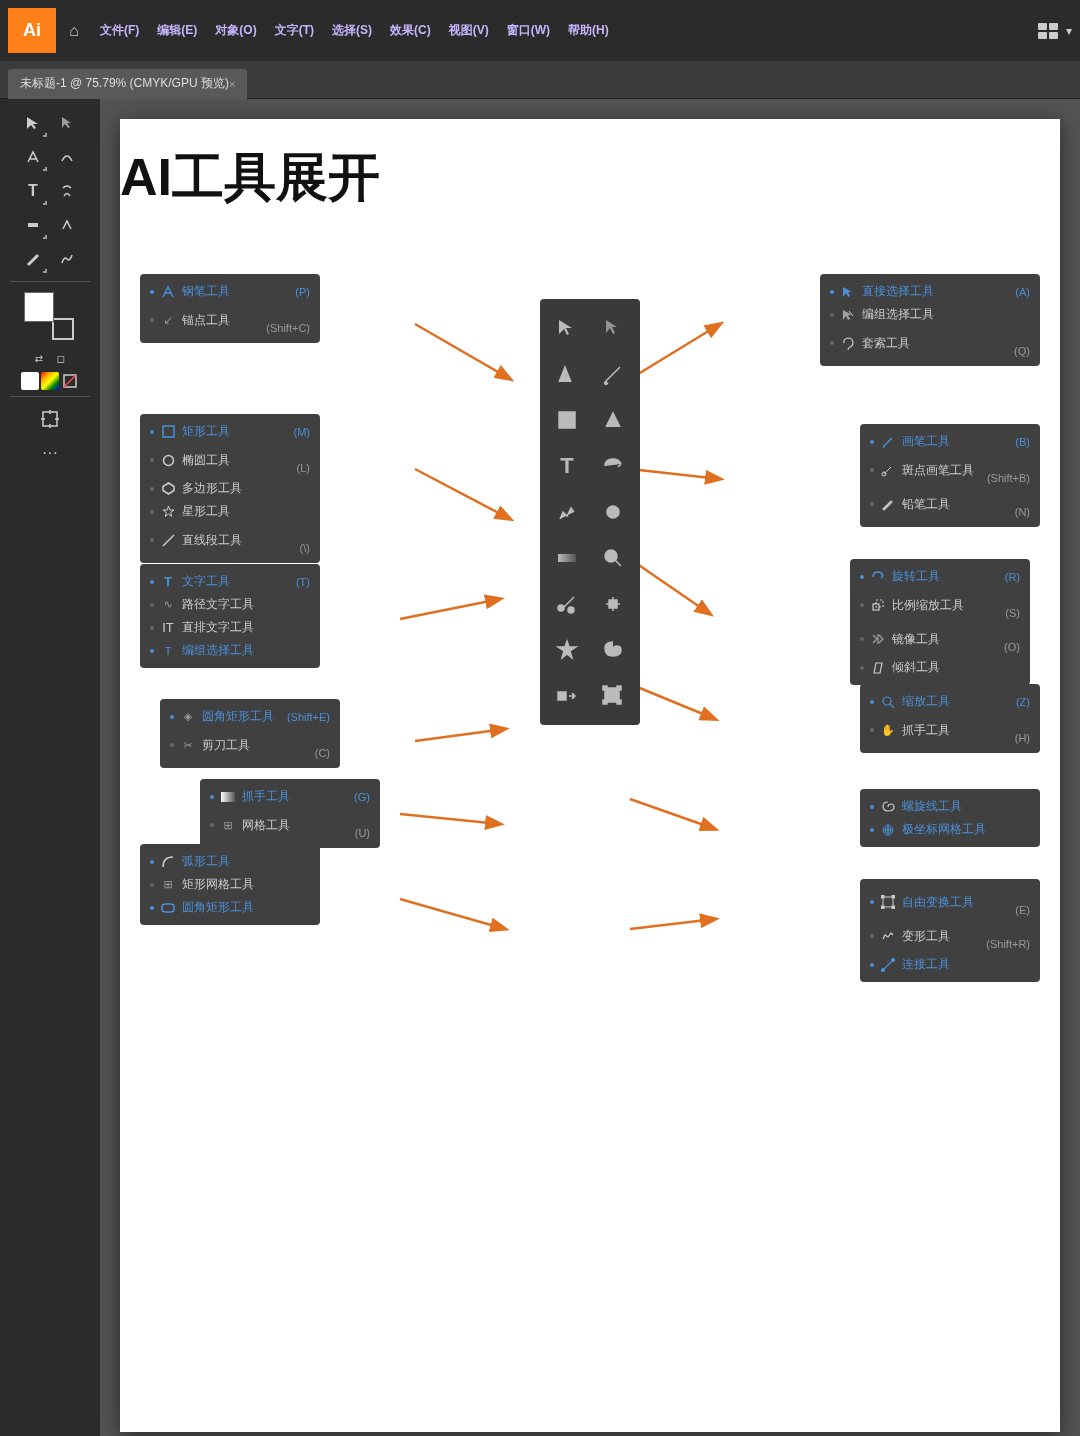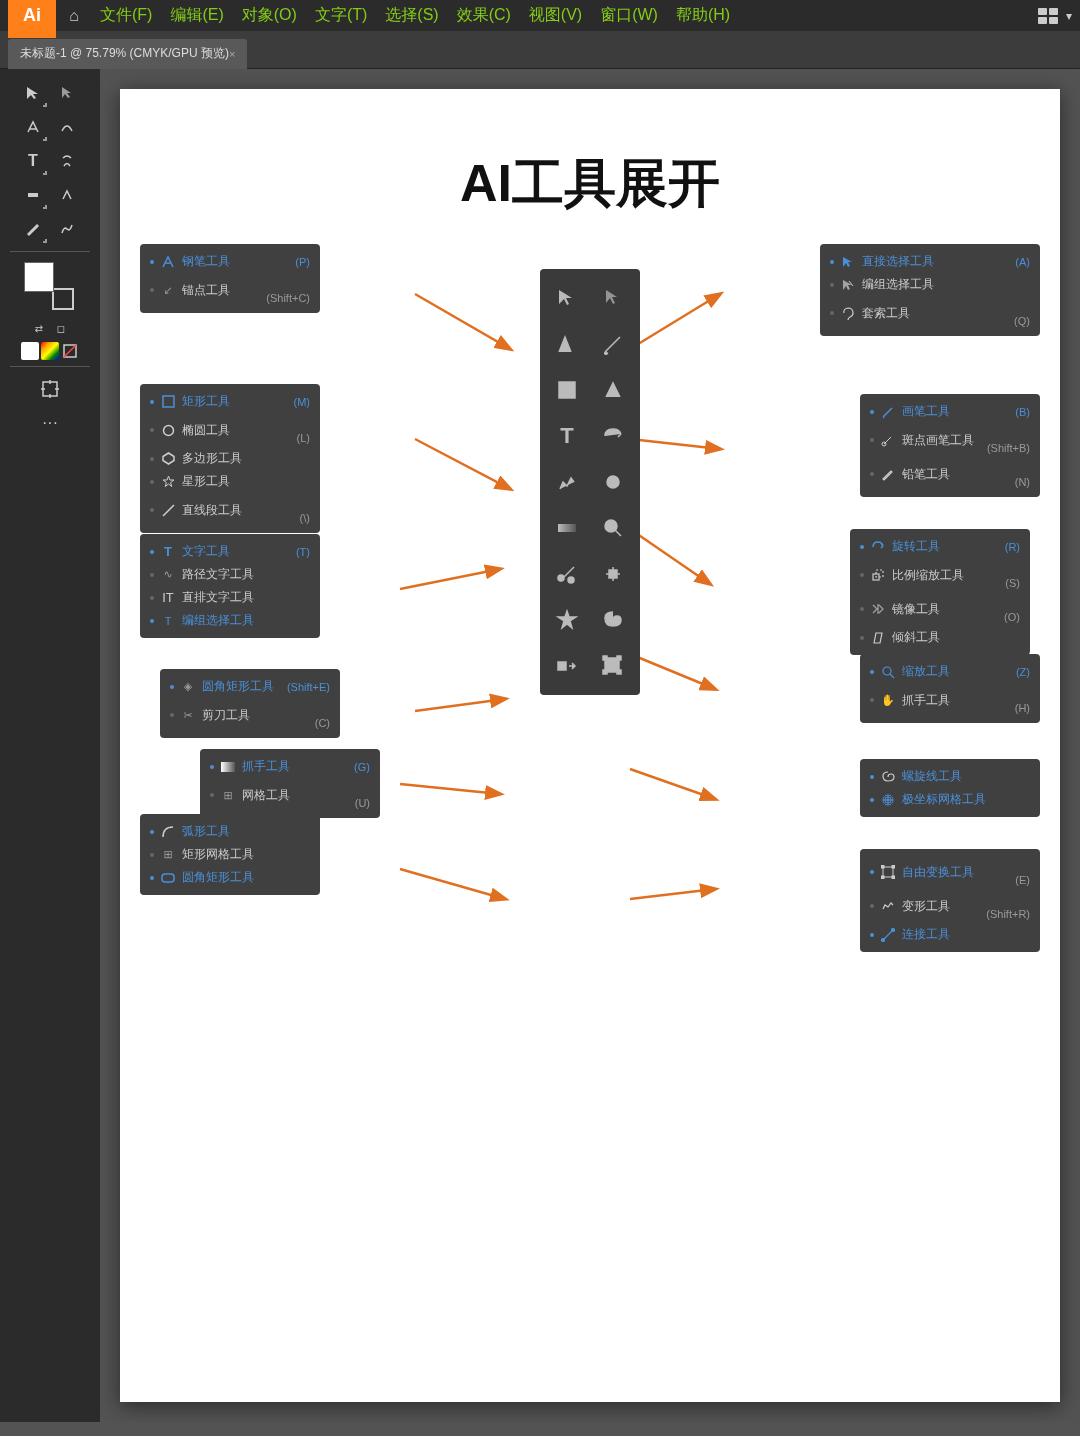--- a/index.html
+++ b/index.html
@@ -8,21 +8,21 @@
       height: 1436px;
       background: #535353;
       font-family: 'Arial', sans-serif;
       overflow: hidden;
       position: relative;
     }
 
     
     .menu-bar {
       width: 100%;
-      height: 31px;
+      height: 61px;
       background: #2b2b2b;
       display: flex;
       align-items: center;
       padding: 0 8px;
       gap: 0;
     }
     .ai-logo {
       width: 48px;
       height: 45px;
       background: #ff7f18;
@@ -43,25 +43,26 @@
       color: #ccc;
       font-size: 16px;
     }
     .menu-items {
       display: flex;
       align-items: center;
       gap: 2px;
       flex: 1;
     }
     .menu-item {
-      color: #84cc16;
-      font-size: 16px;
+      color: #c4b5fd;
+      font-size: 12px;
       padding: 4px 8px;
       cursor: pointer;
       white-space: nowrap;
+      font-weight: bold;
     }
     .menu-right {
       display: flex;
       align-items: center;
       gap: 8px;
       color: #ccc;
       font-size: 13px;
     }
     .grid-icon {
       display: grid;
@@ -169,22 +170,22 @@
       top: 20px;
       left: 20px;
       right: 20px;
       bottom: 20px;
       background: white;
       box-shadow: 0 4px 20px rgba(0,0,0,0.5);
     }
 
     
     .doc-title {
-      text-align: center;
-      margin-top: 60px;
+      text-align: left;
+      margin-top: 24px;
       font-size: 52px;
       font-weight: 900;
       color: #111;
       font-family: 'SimHei', 'Arial', sans-serif;
     }
 
     
     .panels-container {
       position: absolute;
       top: 150px;

